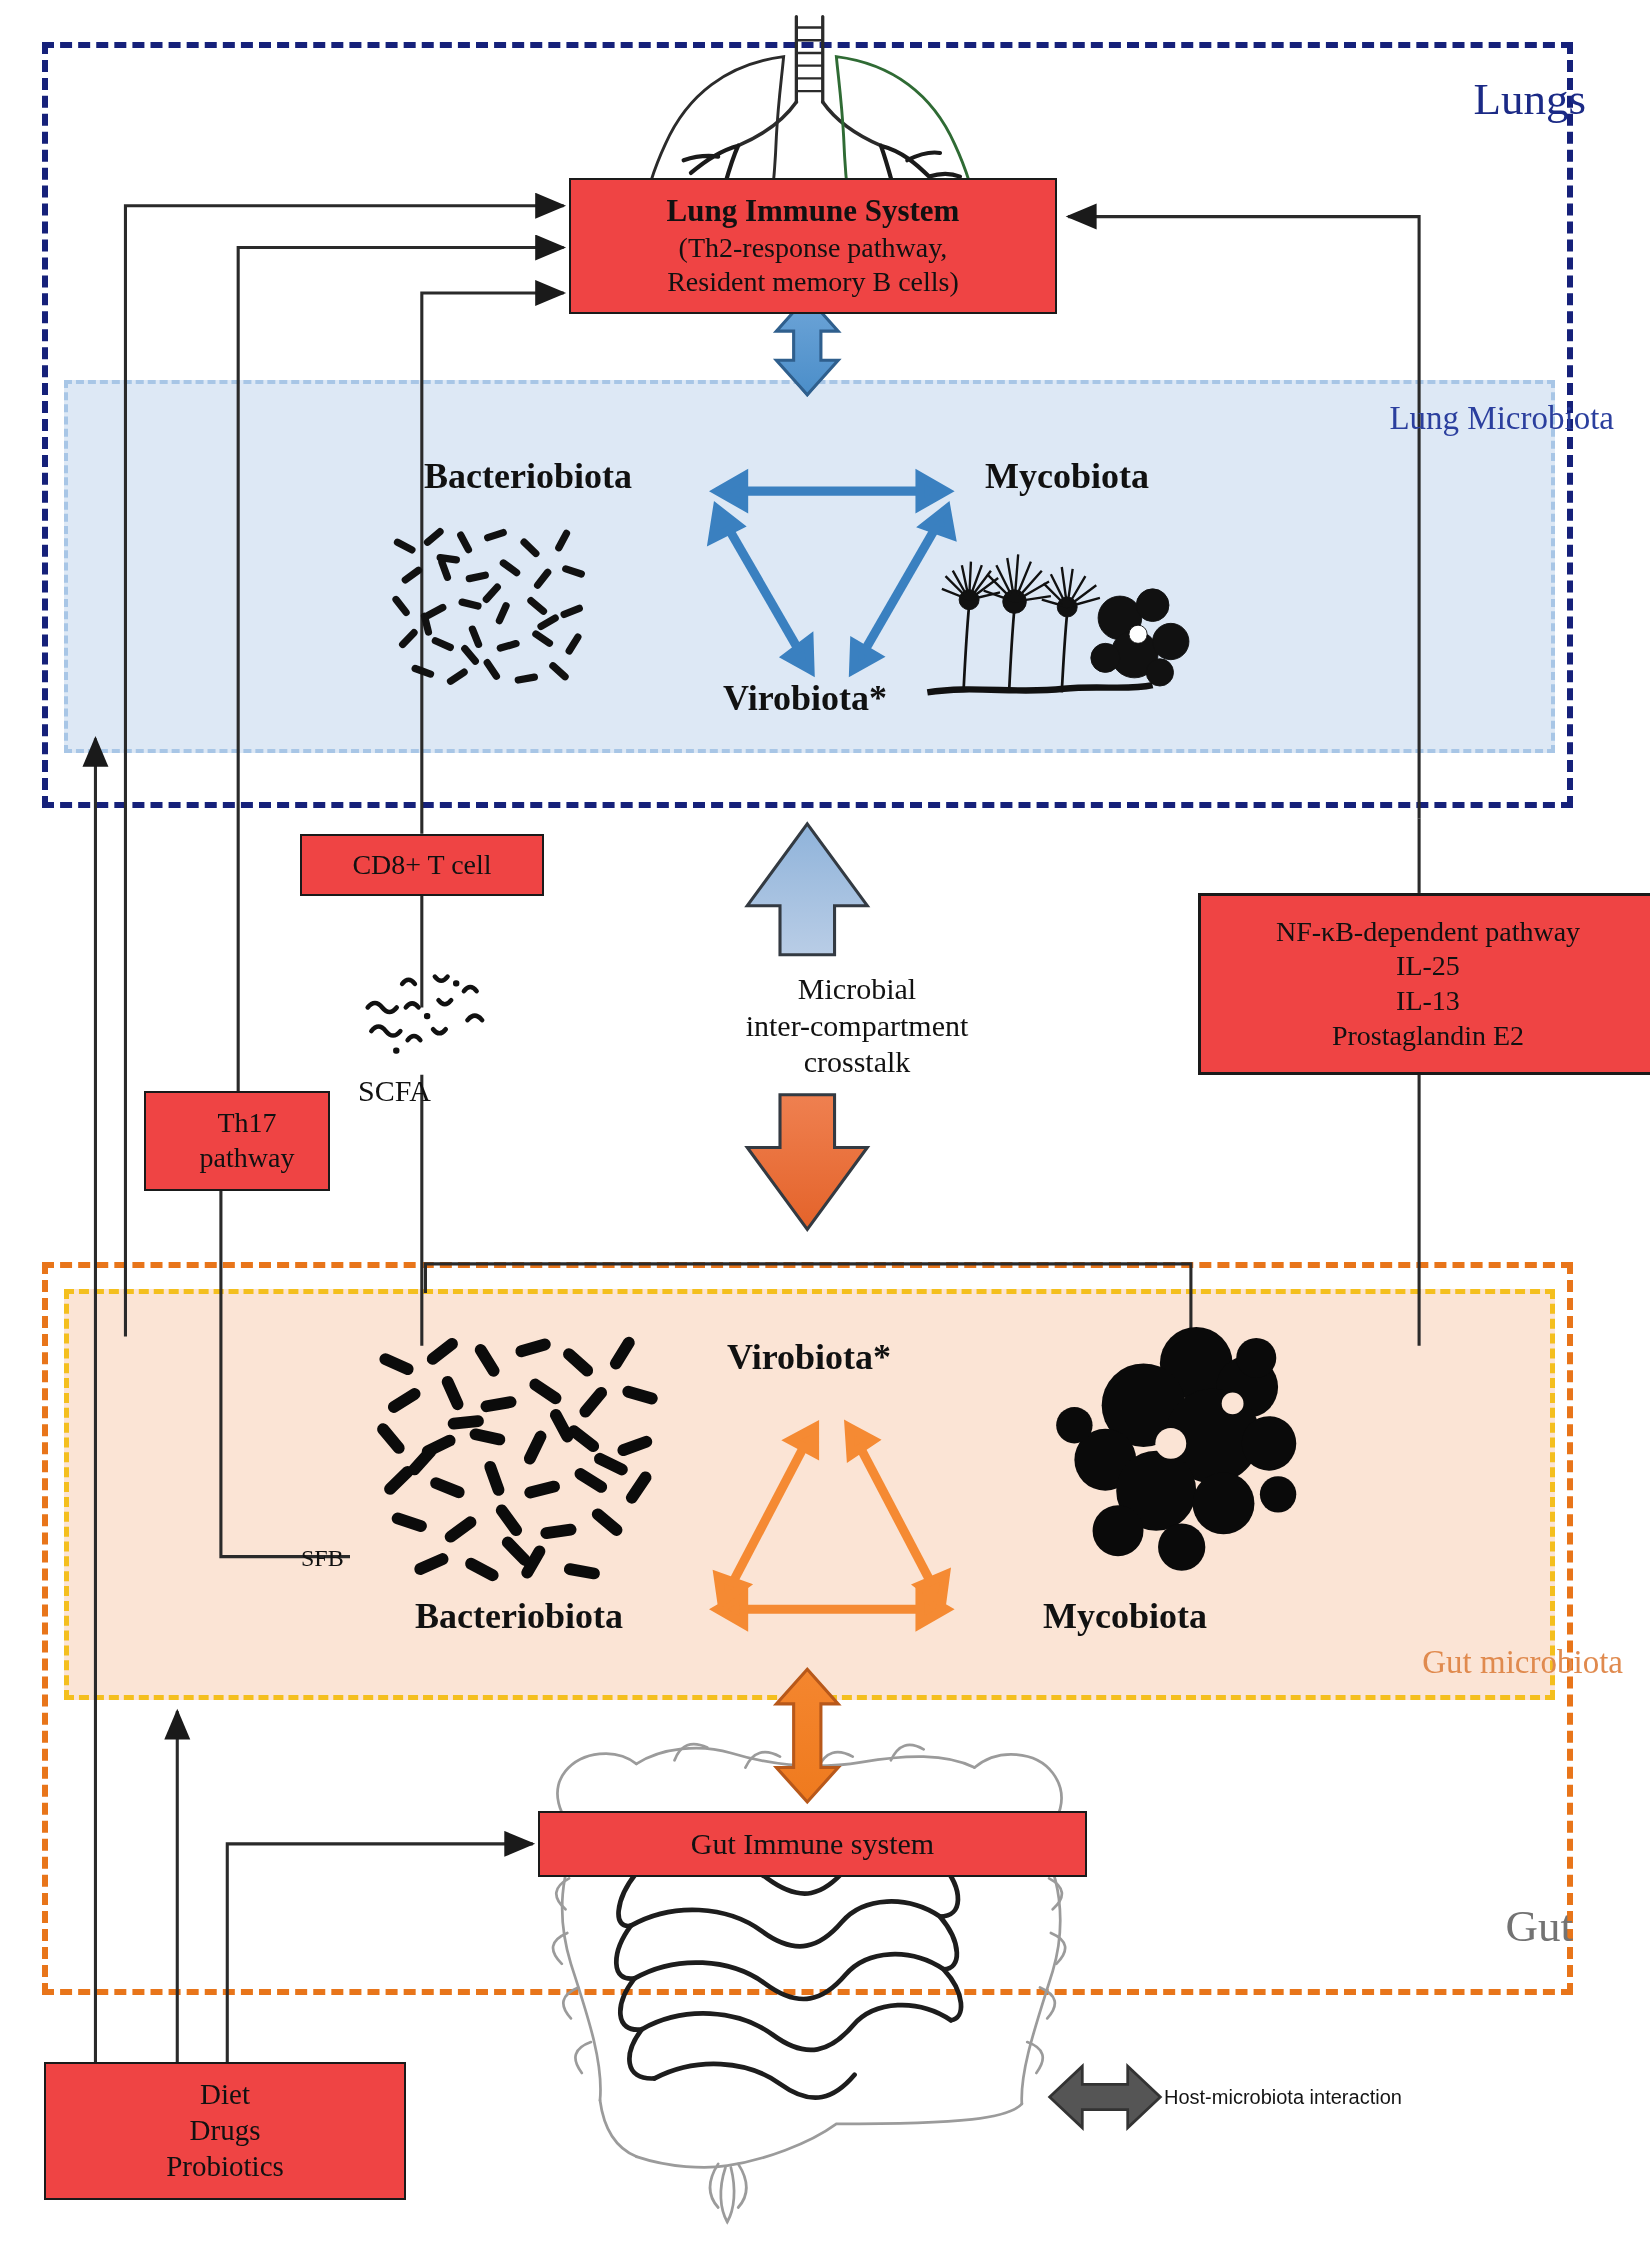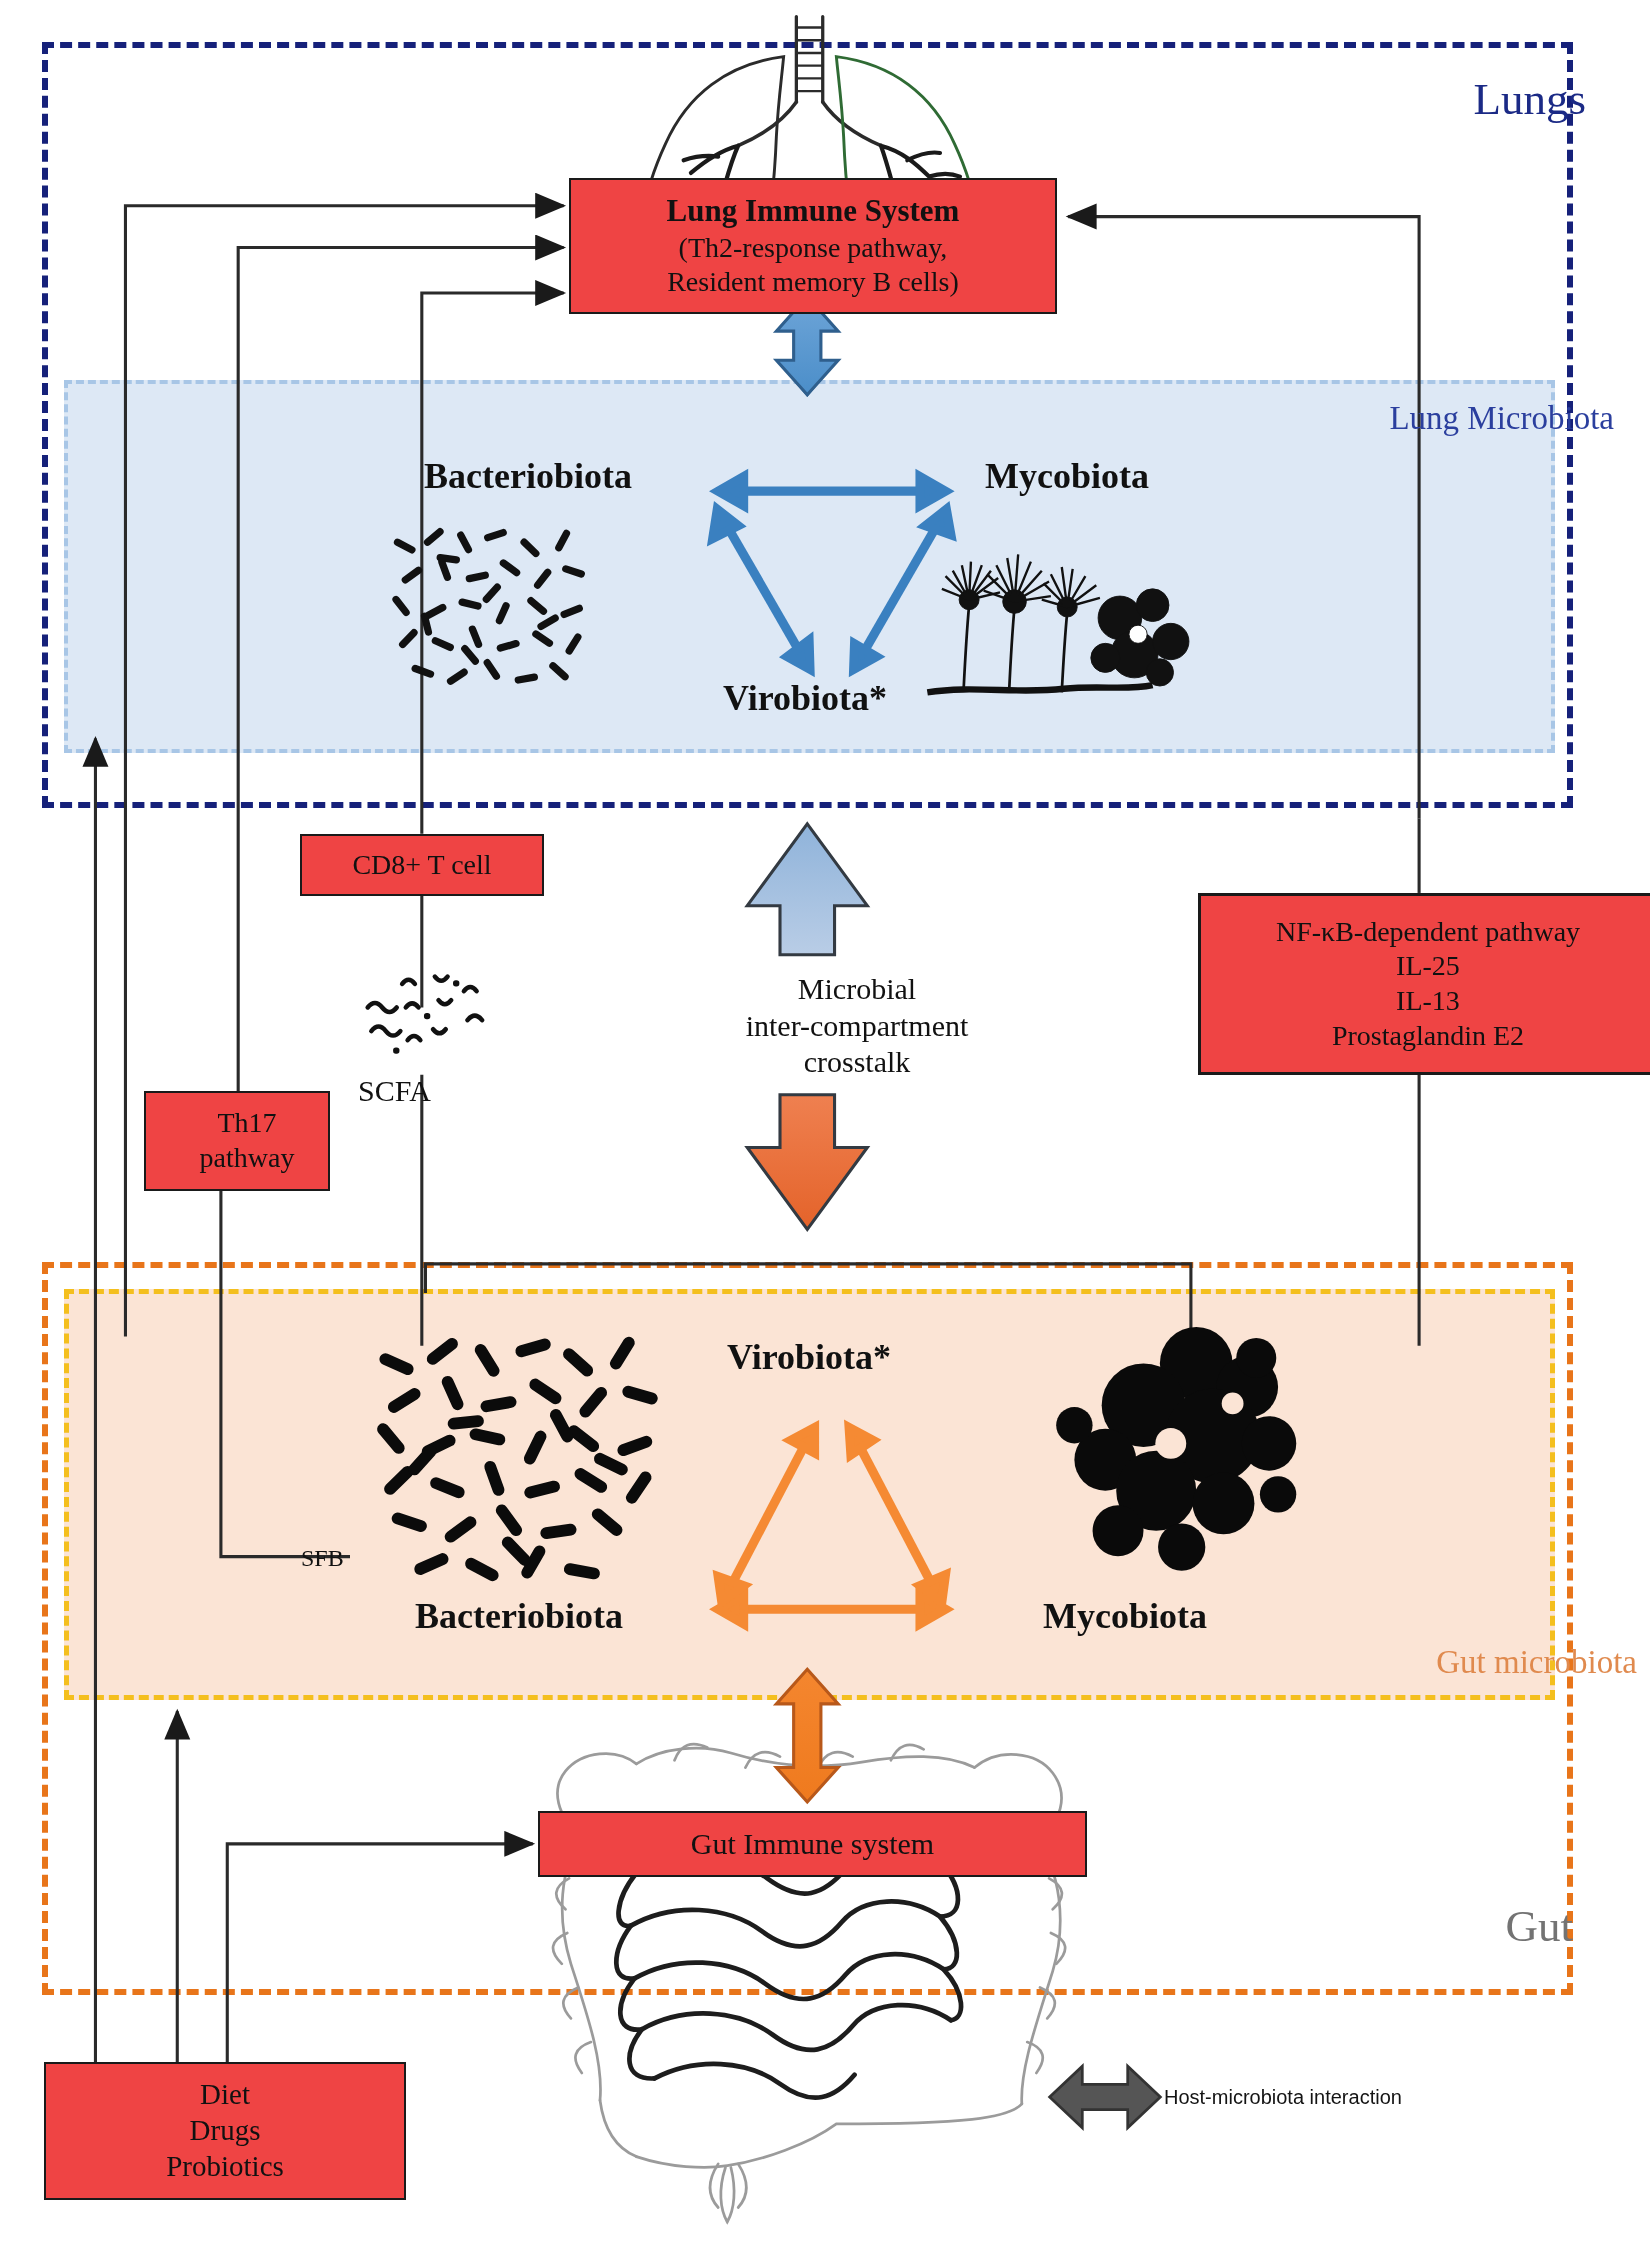--- a/index.html
+++ b/index.html
@@ -27,21 +27,21 @@
   }
   #gut-microbiota-box{
     left:64px;top:1289px;width:1491px;height:411px;
     background:#fbe4d5;border:5.5px dashed #f4bf1e;
   }
 
   
   .caption{position:absolute;white-space:nowrap;}
   #lungs-label{right:64px;top:73px;font-size:45px;color:#1b2a86;}
   #lung-microbiota-label{right:36px;top:400px;font-size:33px;color:#2b3f9e;}
-  #gut-microbiota-label{right:13px;top:1644px;font-size:33px;color:#e08a4e;}
+  #gut-microbiota-label{right:27px;top:1644px;font-size:33px;color:#e08a4e;}
   #gut-label{right:77px;top:1900px;font-size:45px;color:#737373;}
 
   
   .tbox{
     position:absolute;box-sizing:border-box;background:#ef4444;
     border:2.3px solid #1a1a1a;text-align:center;color:#111;
     display:flex;flex-direction:column;align-items:center;justify-content:center;
     line-height:1.24;z-index:6;
   }
   #lung-immune-box{left:569px;top:178px;width:488px;height:136px;font-size:28px;}

